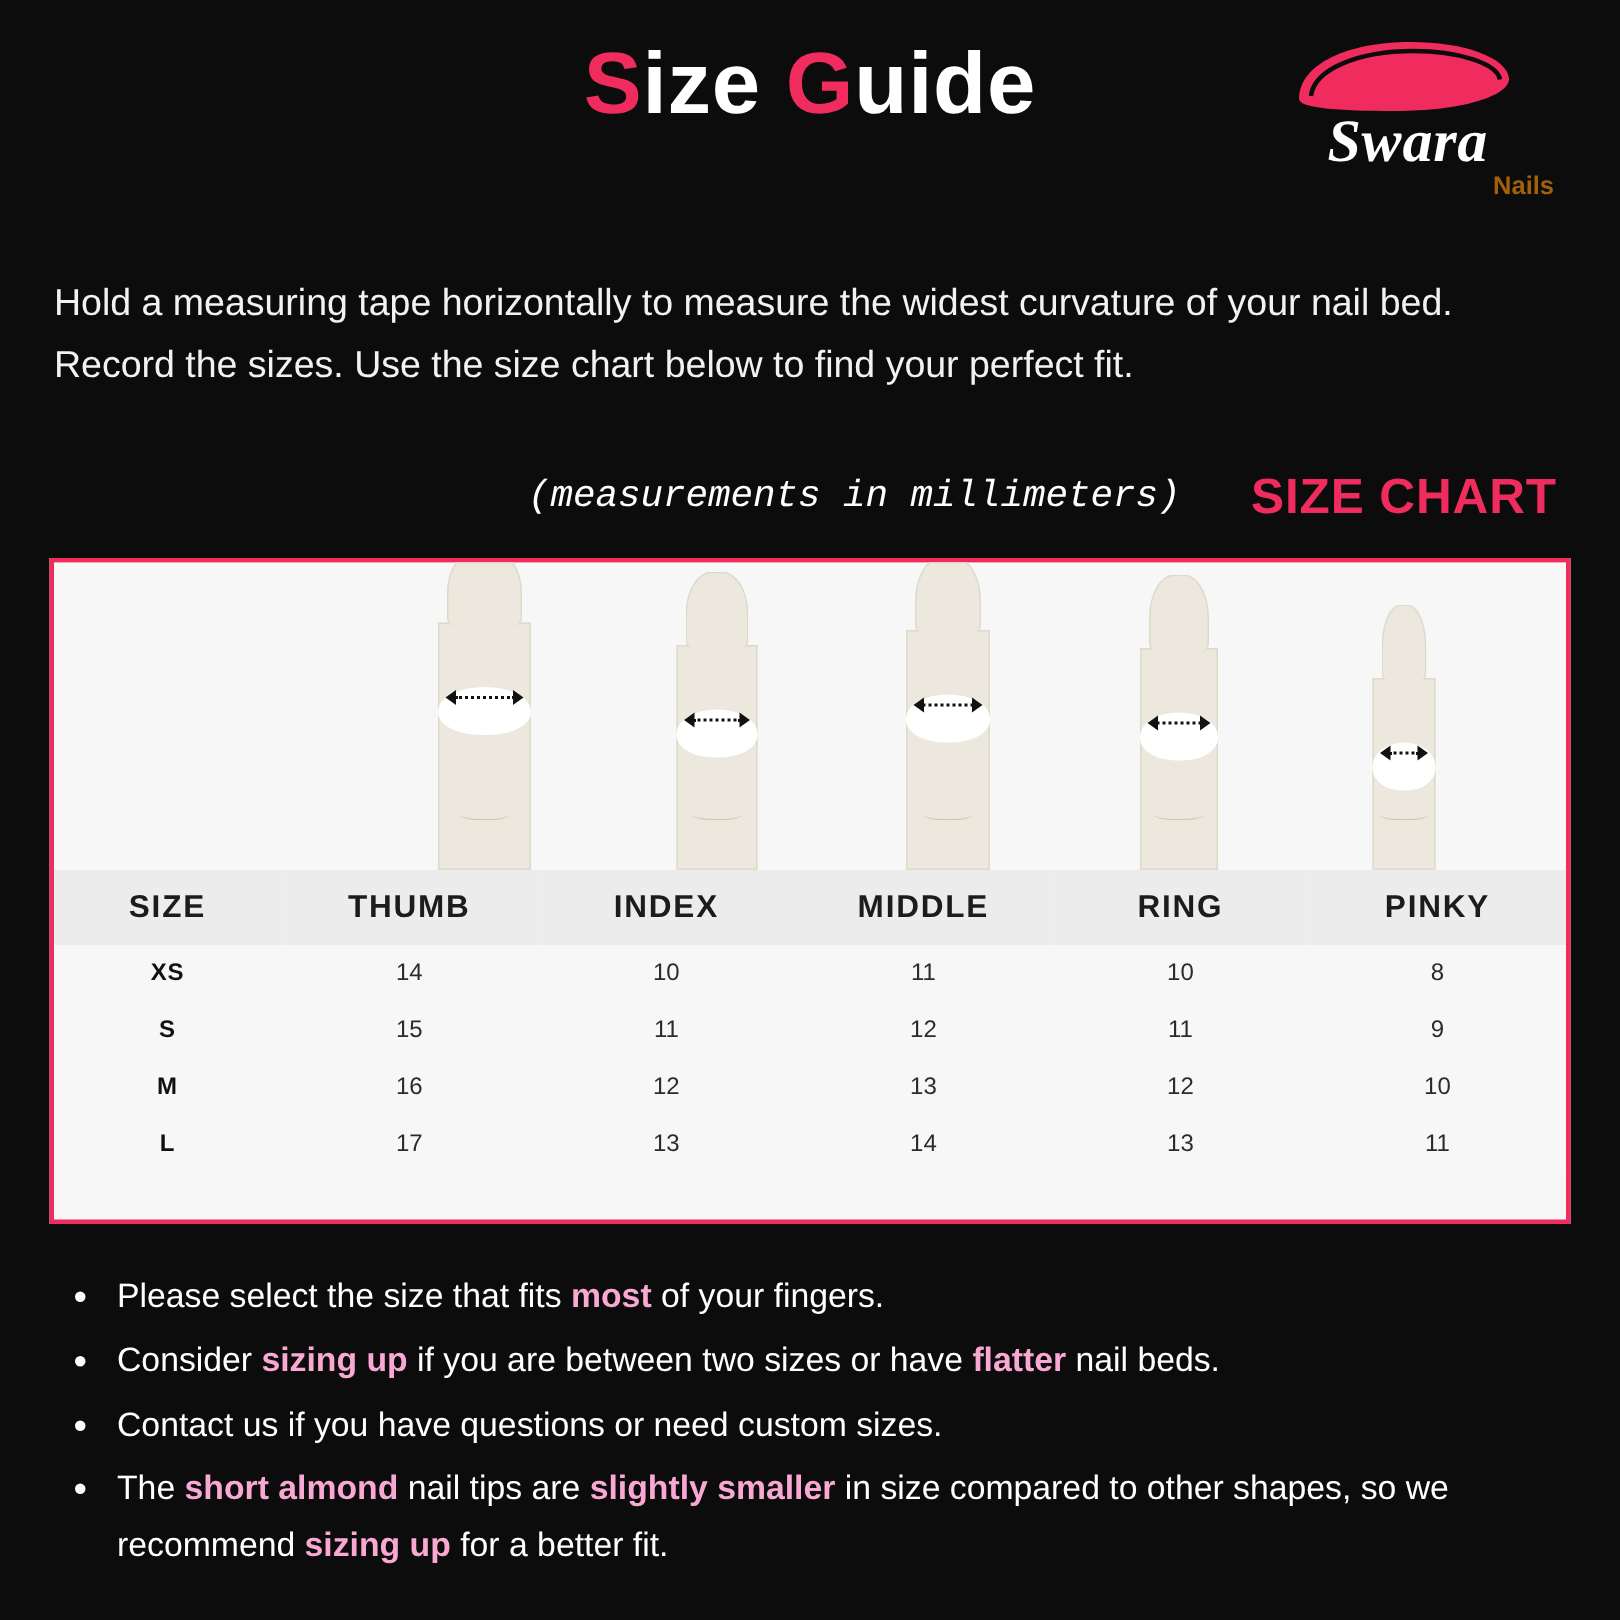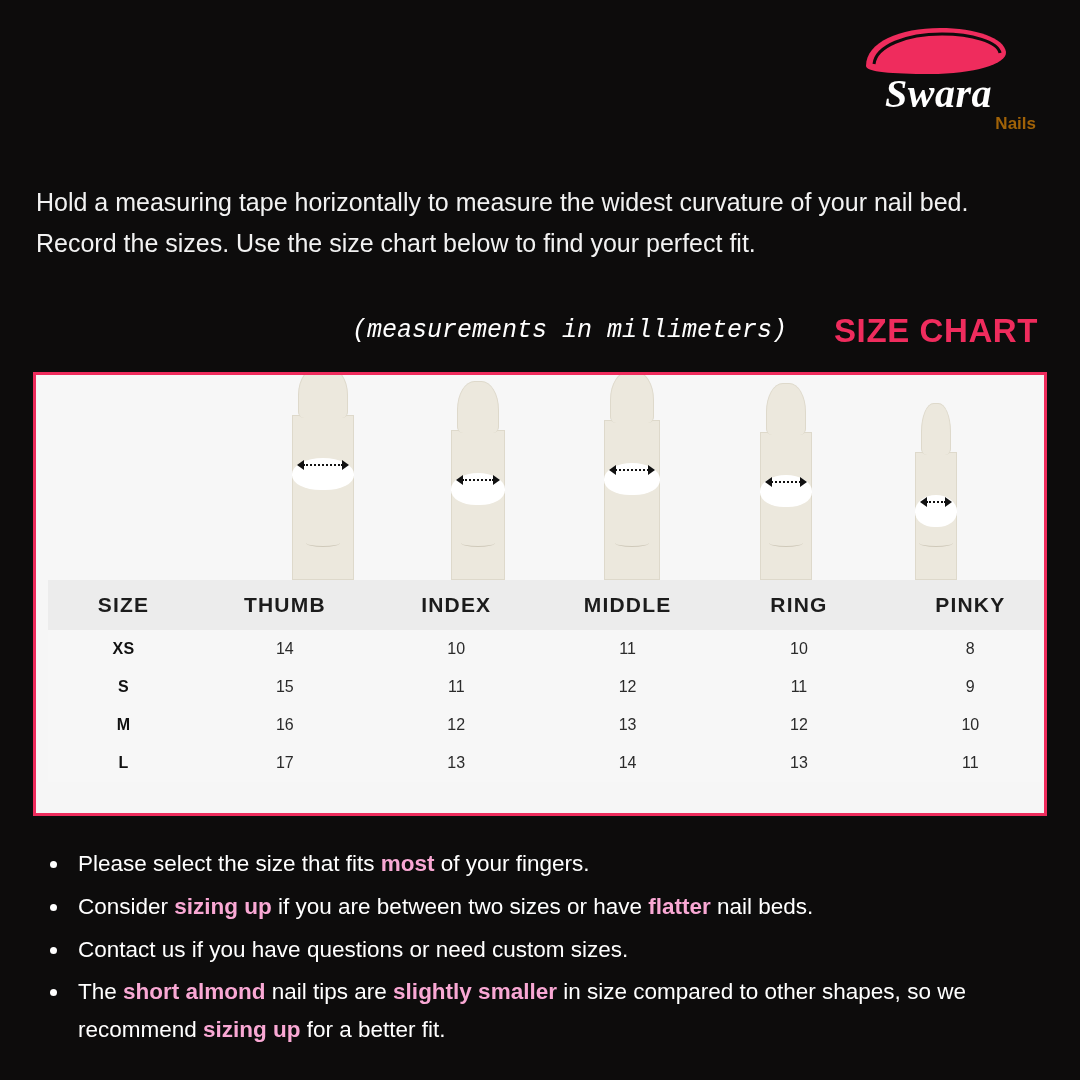--- a/index.html
+++ b/index.html
@@ -105,21 +105,21 @@
     border-top: 2px dotted #111;
   }
   .arrow .head {
     position: absolute; top: 0; width: 0; height: 0;
     border-top: 5px solid transparent; border-bottom: 5px solid transparent;
   }
   .arrow .head.l { left: 0; border-right: 7px solid #111; }
   .arrow .head.r { right: 0; border-left: 7px solid #111; }
 
   
-  table { width: 100%; border-collapse: collapse; margin-left: 12px; }
+  table { width: 100%; border-collapse: collapse; }
   thead tr { background: #ececec; }
   thead th {
     font-size: 21px; font-weight: bold; color: #1c1c1c;
     letter-spacing: 1.2px; padding: 13px 0; text-align: center;
   }
   tbody tr { background: #f7f7f7; }
   tbody td {
     font-size: 16px; color: #2b2b2b; padding: 10px 0; text-align: center;
   }
   tbody td.size-col { font-weight: bold; color: #111; letter-spacing: 0.5px; }
@@ -132,20 +132,23 @@
   .notes li { margin-bottom: 5px; padding-left: 8px; }
   .notes ul { list-style: disc; padding-left: 26px; }
   .notes b { color: #f9a8d4; }
   .notes li::marker { color: #ffffff; }
 </style>
 </head>
 <body>
 
 <div class="page">
 
+  <div class="title-wrap">
+    <span class="title"><span class="hl">S</span><span>ize </span><span class="hl">G</span><span>uide</span></span>
+  </div>
 
   <div class="logo">
     <div class="logo-mark">
       <svg width="160" height="58" viewBox="0 0 160 58">
         <path d="M12 44 C12 20 46 6 86 6 C122 6 150 16 152 30 C153 42 120 52 76 52 C38 52 12 50 12 44 Z" fill="#ef2c5d"></path>
         <path d="M20 42 C22 24 52 12 88 12 C118 12 144 20 146 31" fill="none" stroke="#0d0c0c" stroke-width="3"></path>
       </svg>
     </div>
     <div class="logo-name">Swara</div>
     <div class="logo-sub">Nails</div>

